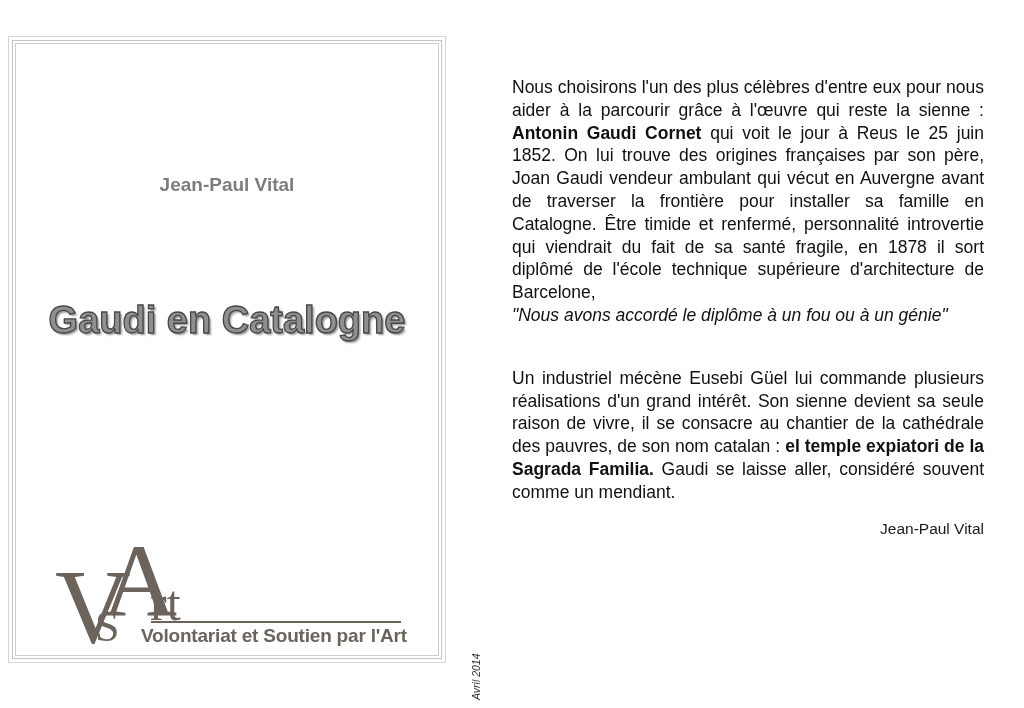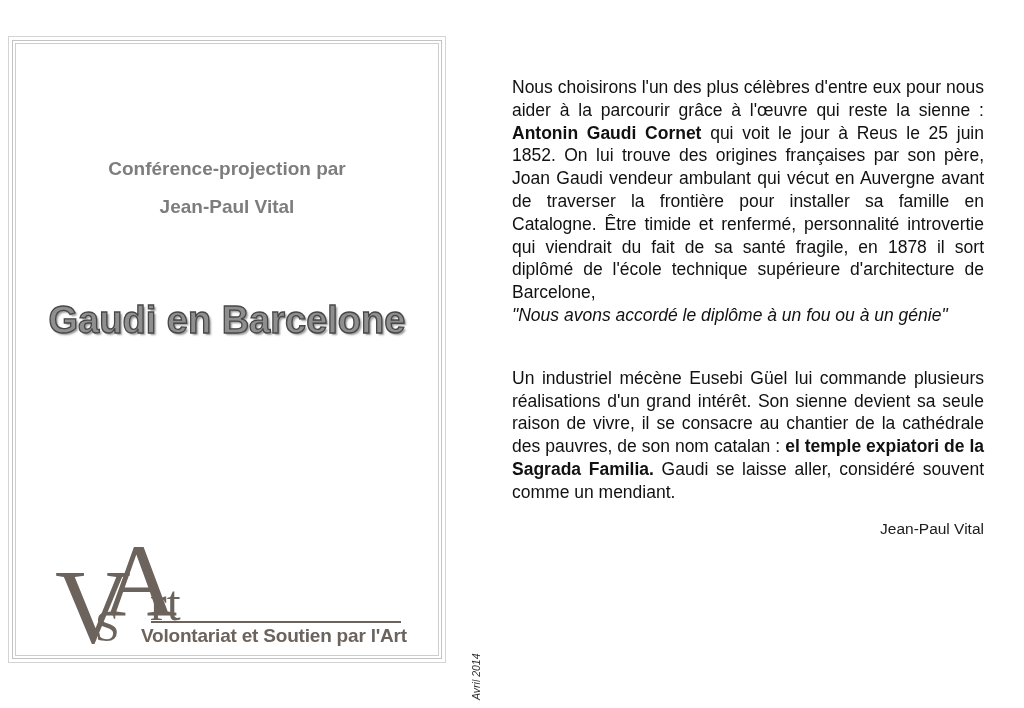--- a/index.html
+++ b/index.html
@@ -65,25 +65,24 @@
 <body>
 
 <div class="page">
 
   <div class="left-panel">
     <div class="frame-line frame-1"></div>
     <div class="frame-line frame-2"></div>
     <div class="frame-line frame-3"></div>
 
     <div class="cover-header">
-      <div class="line1">Conférence-projection par</div>
       <div class="line2">Jean-Paul Vital</div>
     </div>
 
-    <h1 class="cover-title">Gaudi en Barcelone</h1>
+    <h1 class="cover-title">Gaudi en Catalogne</h1>
 
     <div class="logo">
       <span class="logo-letter logo-v">V</span>
       <span class="logo-letter logo-a">A</span>
       <span class="logo-letter logo-s">S</span>
       <span class="logo-letter logo-rt">rt</span>
       <div class="logo-rule"></div>
       <div class="logo-tagline">Volontariat et Soutien par l'Art</div>
     </div>
   </div>

